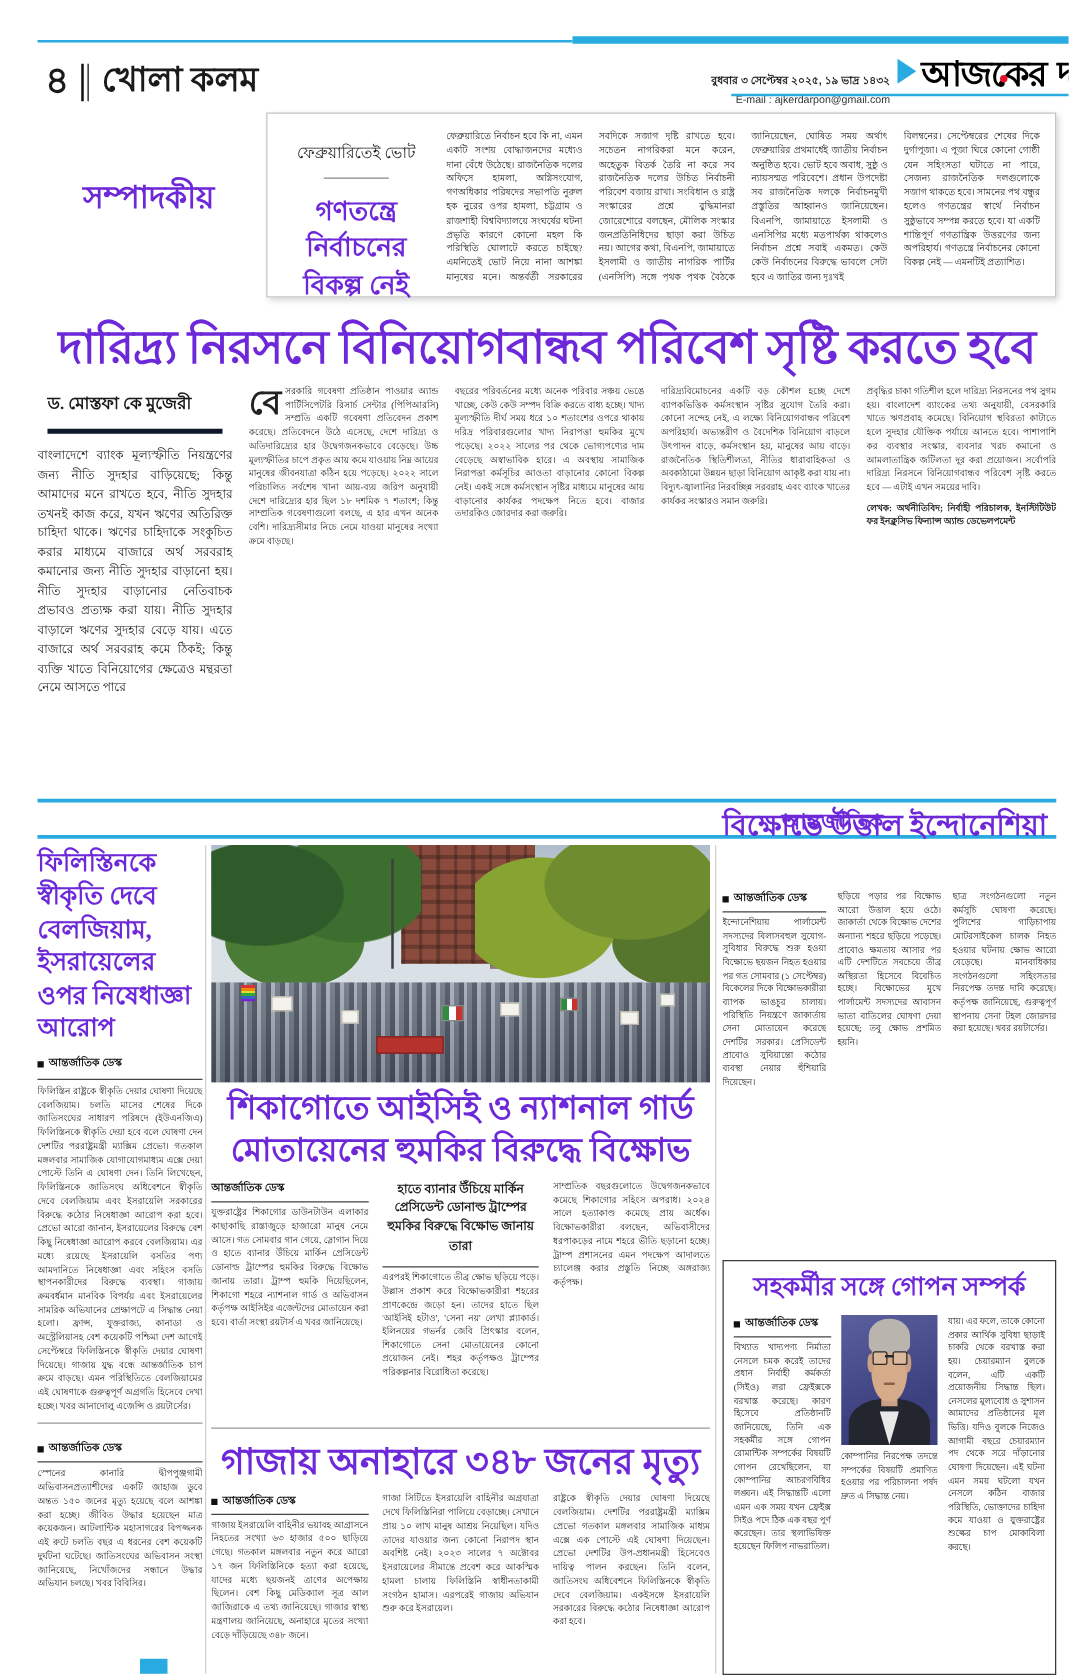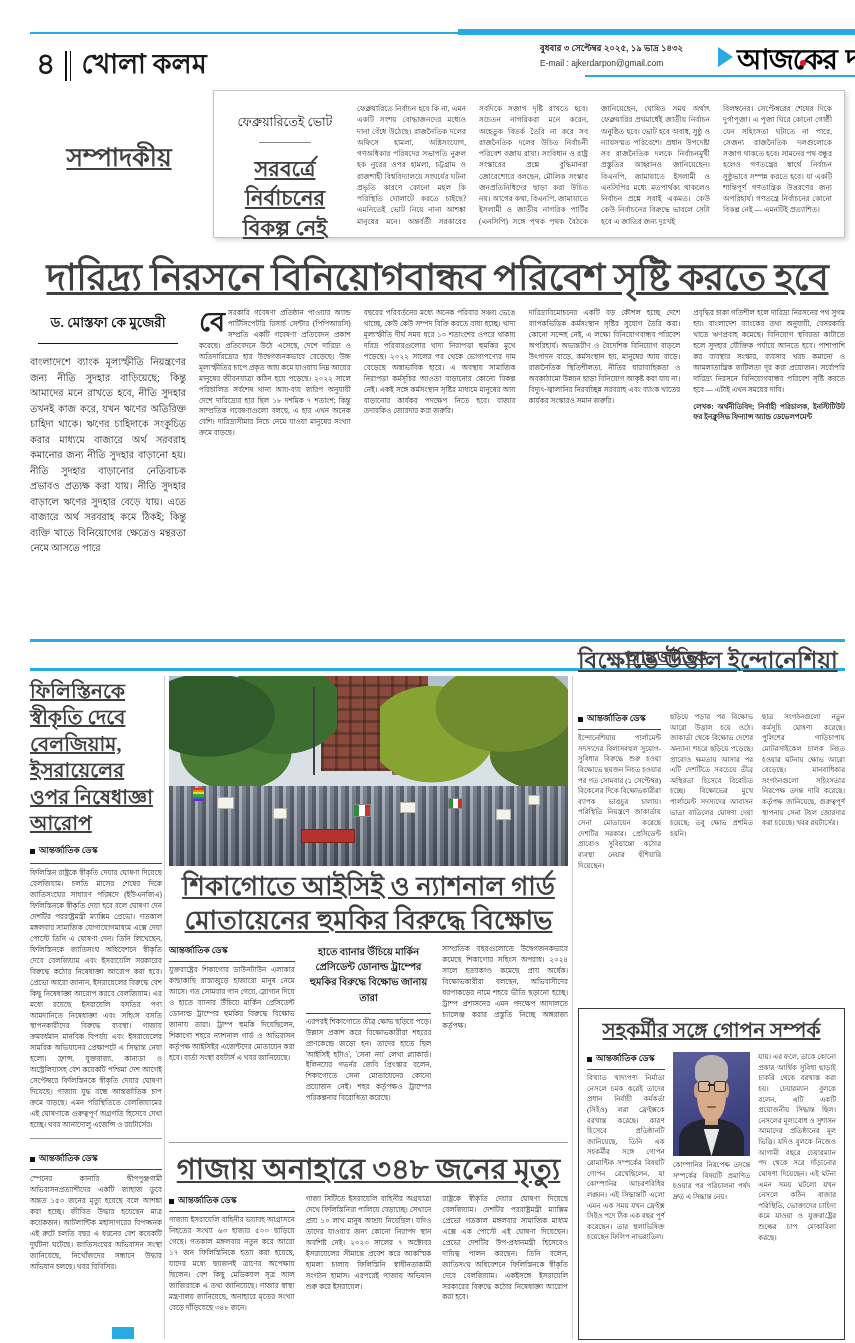--- a/index.html
+++ b/index.html
@@ -9,31 +9,31 @@
     overflow:hidden;
   }
   .abs{position:absolute;}
   .accent{background:#29abe2;}
   .jtext{text-align:justify;line-height:1.52;color:#222;overflow:hidden;}
   .rule{border:none;border-top:1px solid #444;margin:3px 0;}
   .lightrule{border:none;border-top:1px solid #999;margin:0;}
   .vrule{width:1px;background:#cfcfcf;}
   .byline{font-size:8.5px;font-weight:bold;color:#111;display:flex;align-items:center;gap:4px;}
   .bl-sq{width:5px;height:5px;background:#111;display:inline-block;flex:0 0 auto;}
-  .headline{font-weight:bold;color:#404040;text-decoration:underline;}
+  .headline{font-weight:bold;color:#6d28d9;}
 
   
   #hdr-line-left{left:30px;top:32px;width:428px;height:2px;}
   #hdr-line-right{left:458px;top:29px;width:397px;height:6px;}
   #pg{left:36px;top:40px;display:flex;align-items:center;gap:10px;}
   #pg .num{font-size:30px;font-weight:bold;}
   #pg .sep{width:2px;height:30px;background:#111;}
   #pg .sep2{width:1px;height:30px;background:#111;margin-left:-7px;}
   #pg .sec{font-size:27px;font-weight:bold;}
-  #dateblock{left:540px;top:42px;width:172px;text-align:left;font-family:"Liberation Sans",sans-serif;}
+  #dateblock{left:540px;top:58px;width:172px;text-align:right;font-family:"Liberation Sans",sans-serif;}
   #dateblock .d1{font-size:8.5px;font-weight:bold;color:#222;}
   #dateblock .d2{font-size:8.5px;color:#333;margin-top:2px;}
   #tri{left:718px;top:47px;width:0;height:0;border-left:15px solid #29abe2;border-top:10px solid transparent;border-bottom:10px solid transparent;}
   #logo{left:737px;top:38px;width:118px;font-family:"DejaVu Sans","Liberation Sans",sans-serif;
         font-size:28px;font-weight:800;letter-spacing:-1px;white-space:nowrap;color:#000;}
   #logo-dot{left:800px;top:60px;width:6px;height:6px;border-radius:50%;background:#e8112d;}
   #hdr-underline{left:585px;top:75px;width:270px;height:1.5px;}
 
   
   #ed-label{left:30px;top:138px;width:178px;text-align:center;font-size:25px;font-weight:bold;}
@@ -43,21 +43,21 @@
   #ed-box .c0{flex:0 0 118px;text-align:center;}
   #ed-kicker{font-size:12.5px;color:#222;margin-top:10px;}
   #ed-kick-rule{width:52px;border-top:1px solid #888;margin:9px auto 12px auto;}
   #ed-headline{font-size:21px;font-weight:bold;line-height:1.4;}
   .ed-col{flex:1 1 0;font-size:7.4px;}
 
   
   #lead-headline{left:30px;top:248px;width:815px;text-align:center;font-size:37px;font-weight:bold;letter-spacing:-.5px;}
   #lead-body{left:30px;top:308px;width:815px;height:322px;display:flex;gap:13px;}
   #lead-body .c0{flex:0 0 156px;}
-  #lead-author{font-size:13.5px;font-weight:bold;text-align:center;padding:4px 0 8px 0;border-bottom:1px solid #0f172a;margin:0 8px 10px 8px;}
+  #lead-author{font-size:13.5px;font-weight:bold;text-align:left;padding:4px 0 8px 0;border-bottom:4px solid #0f172a;margin:0 8px 10px 8px;}
   #lead-intro{font-size:9.6px;line-height:1.62;}
   .lead-col{flex:1 1 0;font-size:7.2px;}
   #lead-dropcap{float:left;font-size:27px;line-height:.9;font-weight:bold;padding:2px 3px 0 0;}
   #lead-footnote{font-weight:bold;margin-top:6px;font-size:7.2px;line-height:1.5;}
 
   
   #int-line1{left:30px;top:639px;width:815px;height:3px;}
   #int-label{left:596px;top:644px;width:140px;text-align:center;font-size:17px;font-weight:bold;background:#fff;}
   #int-line2{left:30px;top:668px;width:815px;height:3px;}
 
@@ -165,21 +165,21 @@
 <div class="abs" id="logo">আজকের দর্পণ</div>
 <div class="abs" id="logo-dot"></div>
 <div class="abs accent" id="hdr-underline"></div>
 
 <div class="abs headline" id="ed-label">সম্পাদকীয়</div>
 
 <div class="abs" id="ed-box">
   <div class="c0">
     <div id="ed-kicker">ফেব্রুয়ারিতেই ভোট</div>
     <div id="ed-kick-rule"></div>
-    <div id="ed-headline" class="headline">সরবর্ত্রে নির্বাচনের বিকল্প নেই</div>
+    <div id="ed-headline" class="headline">গণতন্ত্রে নির্বাচনের বিকল্প নেই</div>
   </div>
   <div class="ed-col jtext">ফেব্রুয়ারিতে নির্বাচন হবে কি না, এমন একটি সংশয় বোদ্ধাজনদের মধ্যেও দানা বেঁধে উঠেছে। রাজনৈতিক দলের অফিসে হামলা, অগ্নিসংযোগ, গণঅধিকার পরিষদের সভাপতি নুরুল হক নুরের ওপর হামলা, চট্টগ্রাম ও রাজশাহী বিশ্ববিদ্যালয়ে সংঘর্ষের ঘটনা প্রভৃতি কারণে কোনো মহল কি পরিস্থিতি ঘোলাটে করতে চাইছে? এমনিতেই ভোট নিয়ে নানা আশঙ্কা মানুষের মনে। অন্তর্বর্তী সরকারের নির্বাচনমুখী কার্যক্রমকে অনেকে ভালো চোখে দেখছে না। ভোটে বাধা সৃষ্টির অপচেষ্টাও হতে পারে। তবে</div>
   <div class="ed-col jtext">সবদিকে সজাগ দৃষ্টি রাখতে হবে। সচেতন নাগরিকরা মনে করেন, অহেতুক বিতর্ক তৈরি না করে সব রাজনৈতিক দলের উচিত নির্বাচনী পরিবেশ বজায় রাখা। সংবিধান ও রাষ্ট্র সংস্কারের প্রশ্নে বুদ্ধিমানরা জোরেশোরে বলছেন, মৌলিক সংস্কার জনপ্রতিনিধিদের ছাড়া করা উচিত নয়। আগের কথা, বিএনপি, জামায়াতে ইসলামী ও জাতীয় নাগরিক পার্টির (এনসিপি) সঙ্গে পৃথক পৃথক বৈঠকে প্রধান উপদেষ্টা ফেব্রুয়ারিতেই নির্বাচন হবে এমন প্রত্যয় ব্যক্ত করেছেন। প্রধান উপদেষ্টা ড. মুহাম্মদ ইউনূস রাজনৈতিক নেতাদের</div>
   <div class="ed-col jtext">জানিয়েছেন, ঘোষিত সময় অর্থাৎ ফেব্রুয়ারির প্রথমার্ধেই জাতীয় নির্বাচন অনুষ্ঠিত হবে। ভোট হবে অবাধ, সুষ্ঠু ও ন্যায়সম্মত পরিবেশে। প্রধান উপদেষ্টা সব রাজনৈতিক দলকে নির্বাচনমুখী প্রস্তুতির আহ্বানও জানিয়েছেন। বিএনপি, জামায়াতে ইসলামী ও এনসিপির মধ্যে মতপার্থক্য থাকলেও নির্বাচন প্রশ্নে সবাই একমত। কেউ কেউ নির্বাচনের বিরুদ্ধে ভাবলে সেটা হবে এ জাতির জন্য দুঃখই</div>
   <div class="ed-col jtext">বিলম্বনের। সেপ্টেম্বরের শেষের দিকে দুর্গাপূজা। এ পূজা ঘিরে কোনো গোষ্ঠী যেন সহিংসতা ঘটাতে না পারে, সেজন্য রাজনৈতিক দলগুলোকে সজাগ থাকতে হবে। সামনের পথ বন্ধুর হলেও গণতন্ত্রের স্বার্থে নির্বাচন সুষ্ঠুভাবে সম্পন্ন করতে হবে। যা একটি শান্তিপূর্ণ গণতান্ত্রিক উত্তরণের জন্য অপরিহার্য। গণতন্ত্রে নির্বাচনের কোনো বিকল্প নেই — এমনটিই প্রত্যাশিত।</div>
 </div>
 
 <div class="abs headline" id="lead-headline">দারিদ্র্য নিরসনে বিনিয়োগবান্ধব পরিবেশ সৃষ্টি করতে হবে</div>
 
 <div class="abs" id="lead-body">

